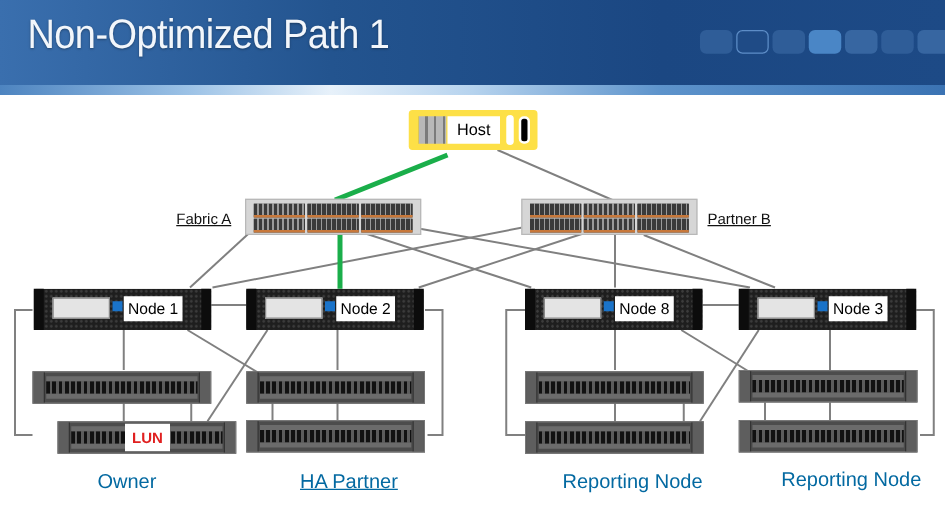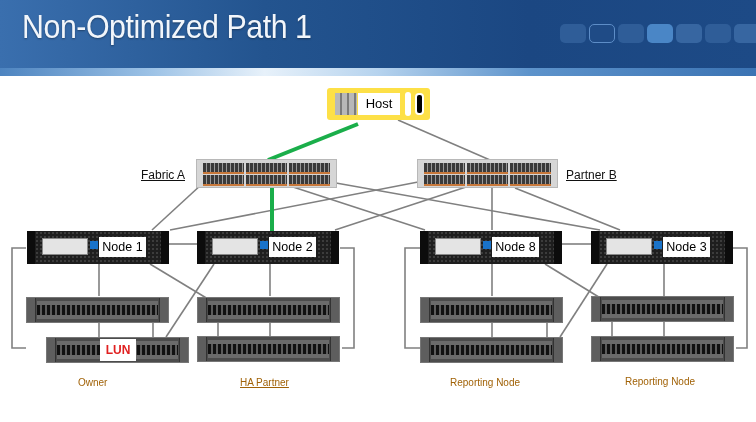--- a/index.html
+++ b/index.html
@@ -43,21 +43,21 @@
 
   .shelf { position:absolute; width:143px; height:26px; background:#4c4c4c; border:1px solid #777; box-sizing:border-box; }
   .shelf .ear { position:absolute; top:0; width:8px; height:24px; background:#5e5e5e; border-right:1px solid #333; }
   .shelf .ear.l { left:0; } .shelf .ear.r { right:0; border-left:1px solid #333; border-right:none; }
   .shelf .drives { position:absolute; left:10px; right:10px; top:3px; height:18px;
     background:
       repeating-linear-gradient(90deg,#111 0 3px,#5c5c5c 3px 5px);
     border-top:4px solid #6b6b6b; border-bottom:4px solid #6b6b6b; box-sizing:border-box; }
   .shelf .lun { position:absolute; left:53px; top:1px; width:36px; height:22px; background:#fff; color:#e02020; font-weight:bold; font-size:12px; line-height:22px; text-align:center; }
 
-  .role { position:absolute; font-size:10px; color:#a16207; }
+  .role { position:absolute; font-size:16px; color:#0369a1; }
 </style>
 </head>
 <body>
 
 <div class="header"></div>
 <div class="header-stripe"></div>
 <div class="title">Non-Optimized Path 1</div>
 <div class="nav-dots">
   <div class="nav-dot"></div>
   <div class="nav-dot outlined"></div>

